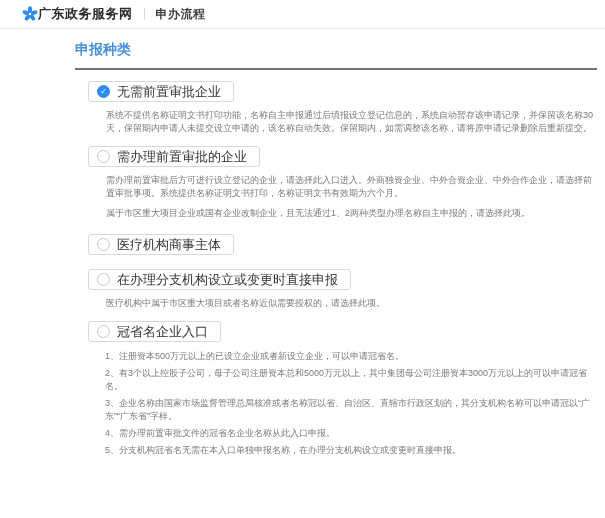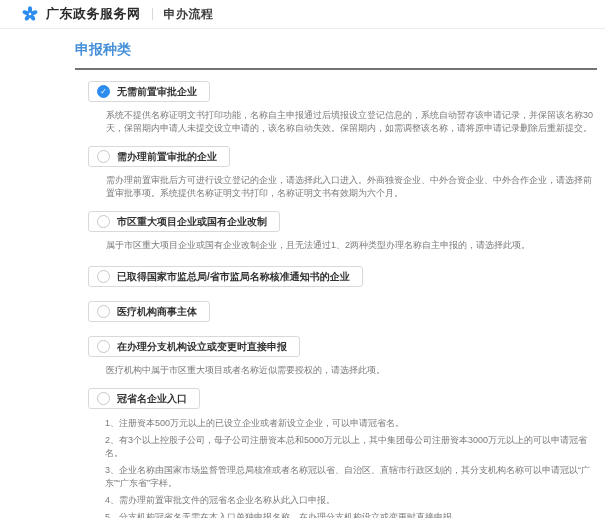--- a/index.html
+++ b/index.html
@@ -11,21 +11,21 @@
     color: #333;
   }
   
   .top-header {
     height: 29px;
     display: flex; align-items: center;
     padding-left: 22px;
     border-bottom: 1px solid #e9ebee;
     background: #fff;
   }
-  .brand { display: inline-flex; align-items: center; gap: 8px; text-decoration: none; cursor: pointer; }
+  .brand { display: inline-flex; align-items: center; gap: 0; text-decoration: none; cursor: pointer; }
   .logo-icon { display: inline-flex; width: 16px; height: 16px; }
   .brand-text { font-size: 13px; font-weight: bold; color: #2b2b2b; letter-spacing: .5px; }
   .hdr-divider { width: 1px; height: 12px; background: #d6d8db; margin: 0 11px; }
   .hdr-section { font-size: 12px; font-weight: bold; color: #404040; letter-spacing: .5px; }
 
   
   .content { padding: 10px 8px 0 75px; }
   .page-title {
     margin: 0; padding: 2px 0 9px 0;
     font-size: 14px; font-weight: bold;
@@ -44,21 +44,21 @@
   .option-box.gap-lg { margin-top: 14px; }
   .radio {
     width: 13px; height: 13px; border-radius: 50%;
     border: 1px solid #c4c8cd; background: #fff;
     display: inline-flex; align-items: center; justify-content: center;
     flex: 0 0 auto;
   }
   .radio .check { display: none; color: #fff; font-size: 8px; line-height: 1; font-weight: bold; }
   .option-box.selected .radio { background: var(--accent, #2d8cf0); border-color: var(--accent, #2d8cf0); }
   .option-box.selected .radio .check { display: block; }
-  .option-label { font-size: 10px; font-weight: bold; color: #333; line-height: 13px; }
+  .option-label { font-size: 13px; font-weight: normal; color: #333; line-height: 13px; }
 
   .option-desc {
     margin: 7px 0 0 18px; max-width: 516px;
     font-size: 9px; color: #7a7a7a; line-height: 13px;
   }
   .desc-list { margin: 8px 0 0 2px; max-width: 516px; }
   .desc-list p { margin: 0 0 4px 15px; font-size: 9px; color: #7a7a7a; line-height: 13px; }
 </style>
 </head>
 <body>
@@ -100,33 +100,23 @@
 
     <section class="option-group">
       <div class="option-box">
         <span class="radio"></span>
         <span class="option-label">需办理前置审批的企业</span>
       </div>
       <p class="option-desc">需办理前置审批后方可进行设立登记的企业，请选择此入口进入。外商独资企业、中外合资企业、中外合作企业，请选择前置审批事项。系统提供名称证明文书打印，名称证明文书有效期为六个月。</p>
     </section>
 
     <section class="option-group">
-      <div class="option-box">
-        <span class="radio"></span>
-        <span class="option-label">市区重大项目企业或国有企业改制</span>
-      </div>
       <p class="option-desc">属于市区重大项目企业或国有企业改制企业，且无法通过1、2两种类型办理名称自主申报的，请选择此项。</p>
     </section>
 
-    <section class="option-group">
-      <div class="option-box gap-lg">
-        <span class="radio"></span>
-        <span class="option-label">已取得国家市监总局/省市监局名称核准通知书的企业</span>
-      </div>
-    </section>
 
     <section class="option-group">
       <div class="option-box gap-lg">
         <span class="radio"></span>
         <span class="option-label">医疗机构商事主体</span>
       </div>
     </section>
 
     <section class="option-group">
       <div class="option-box gap-lg">

